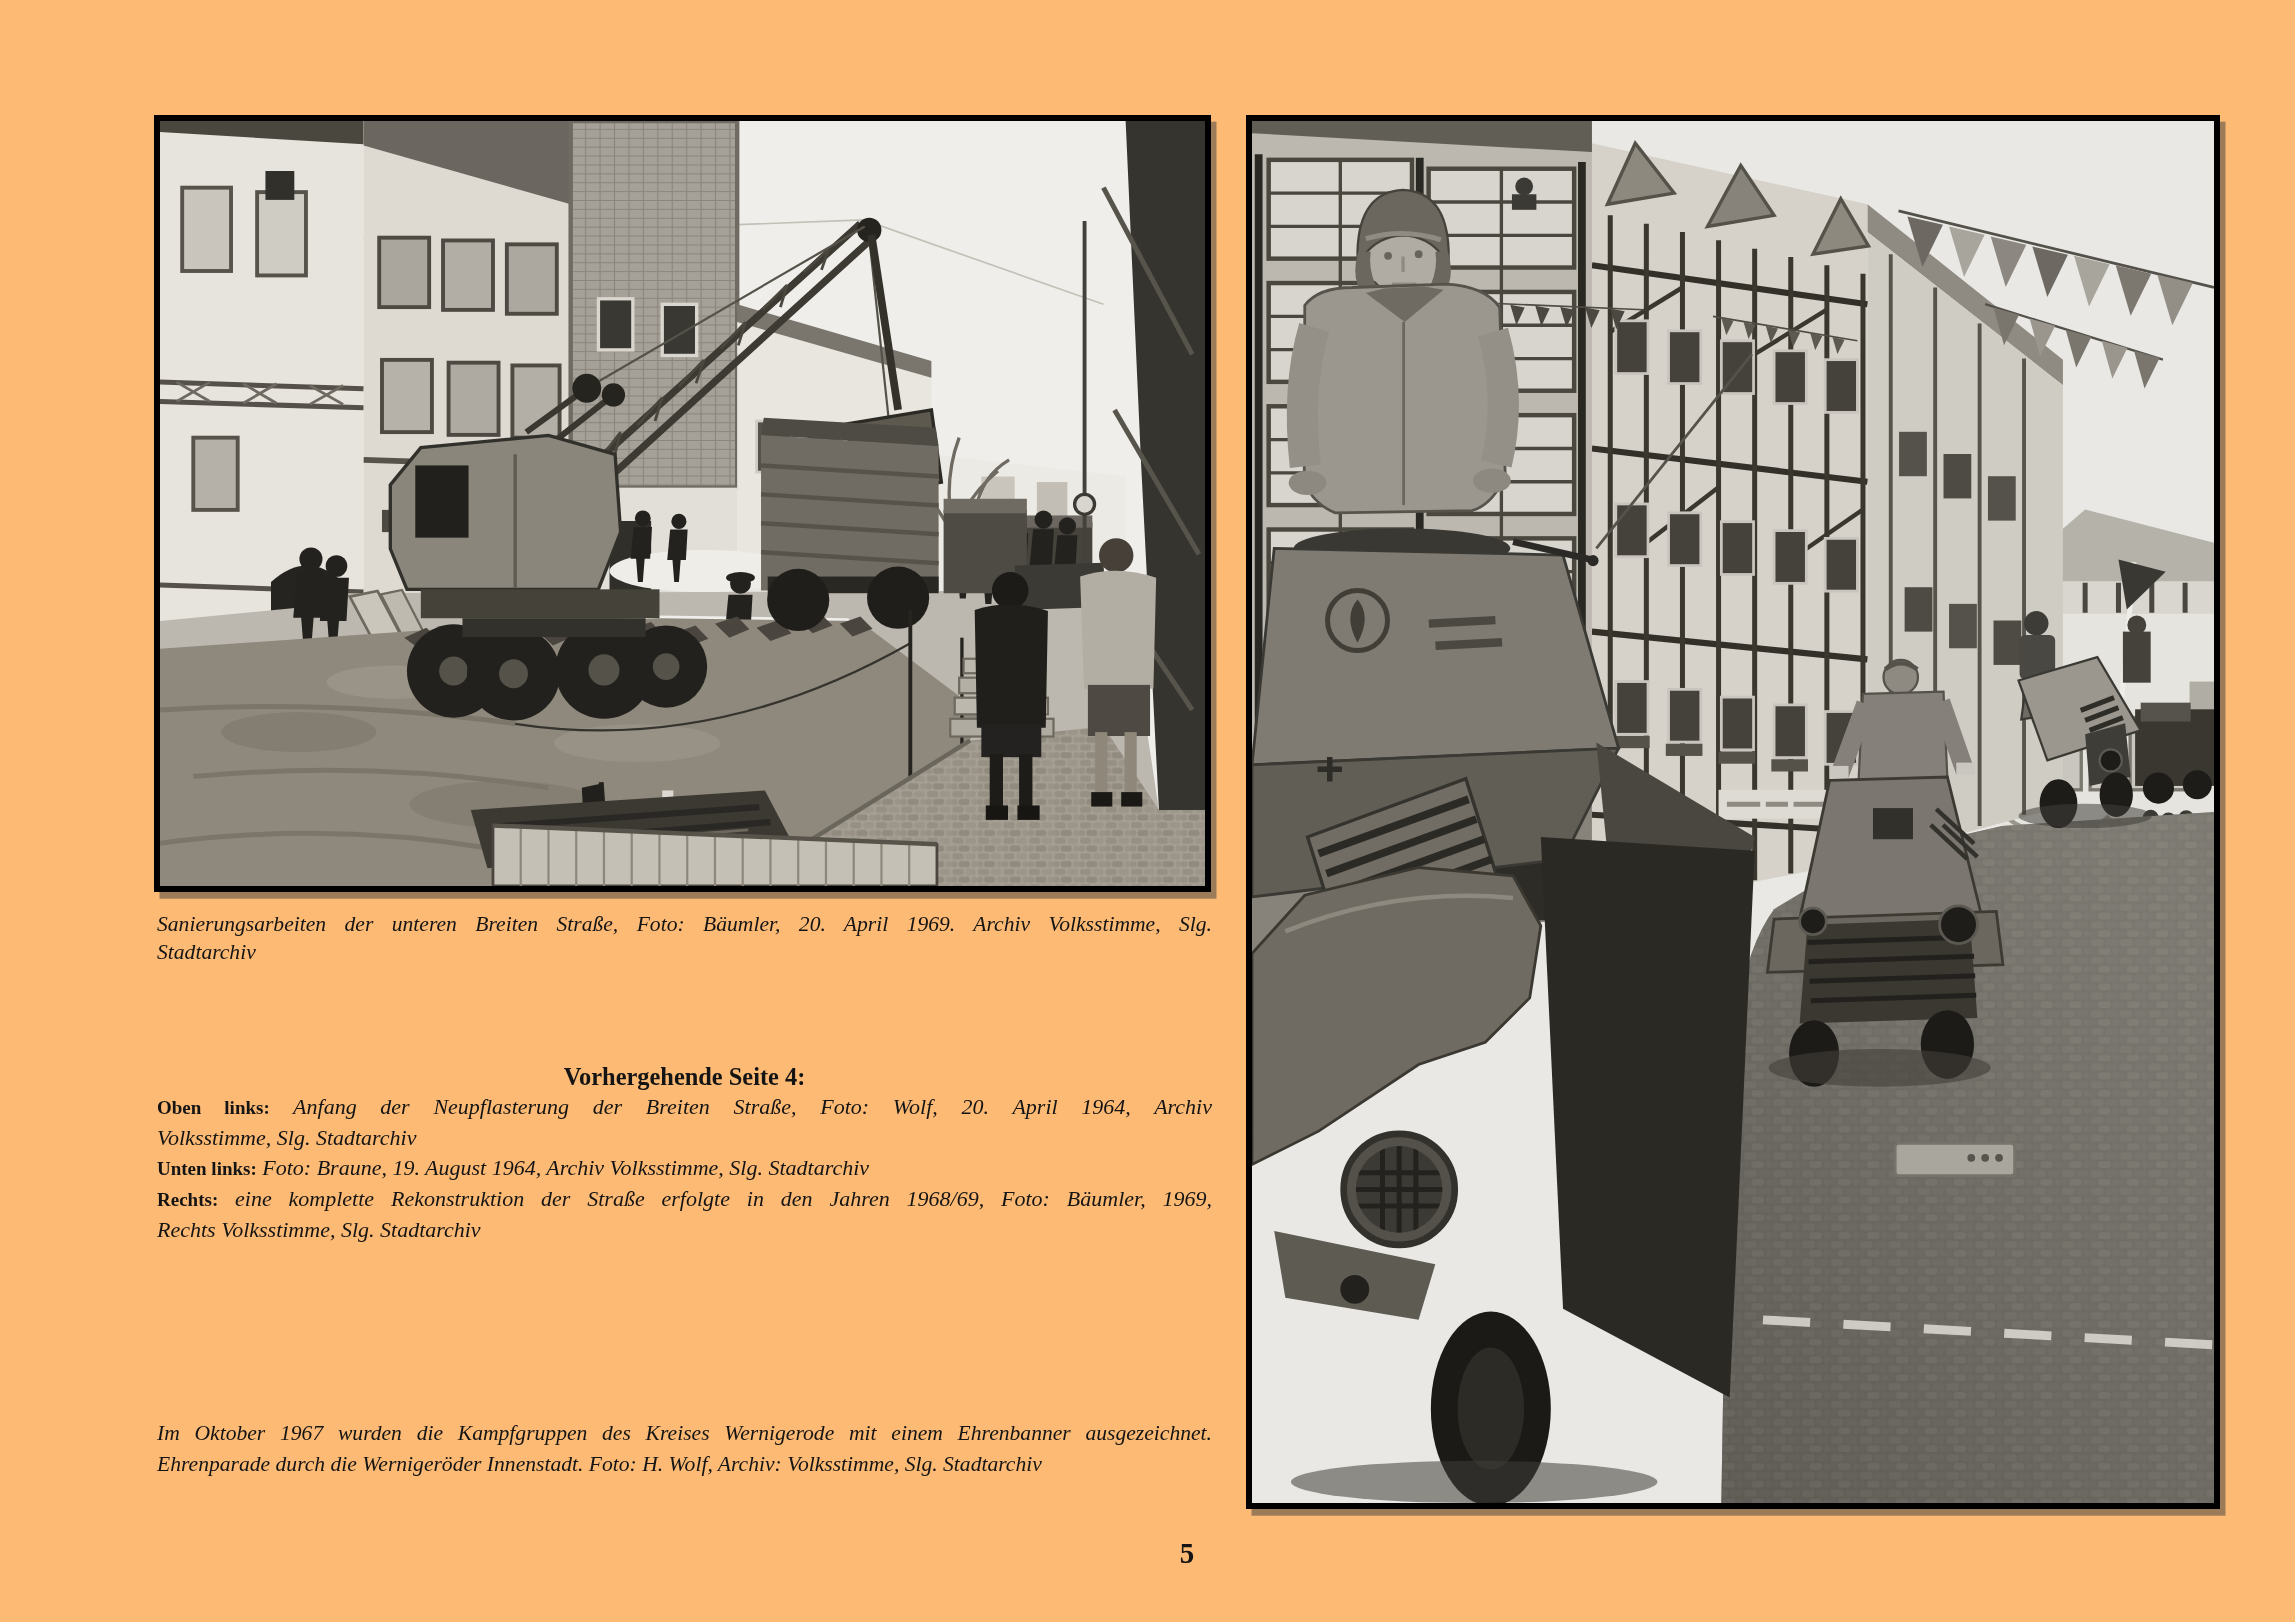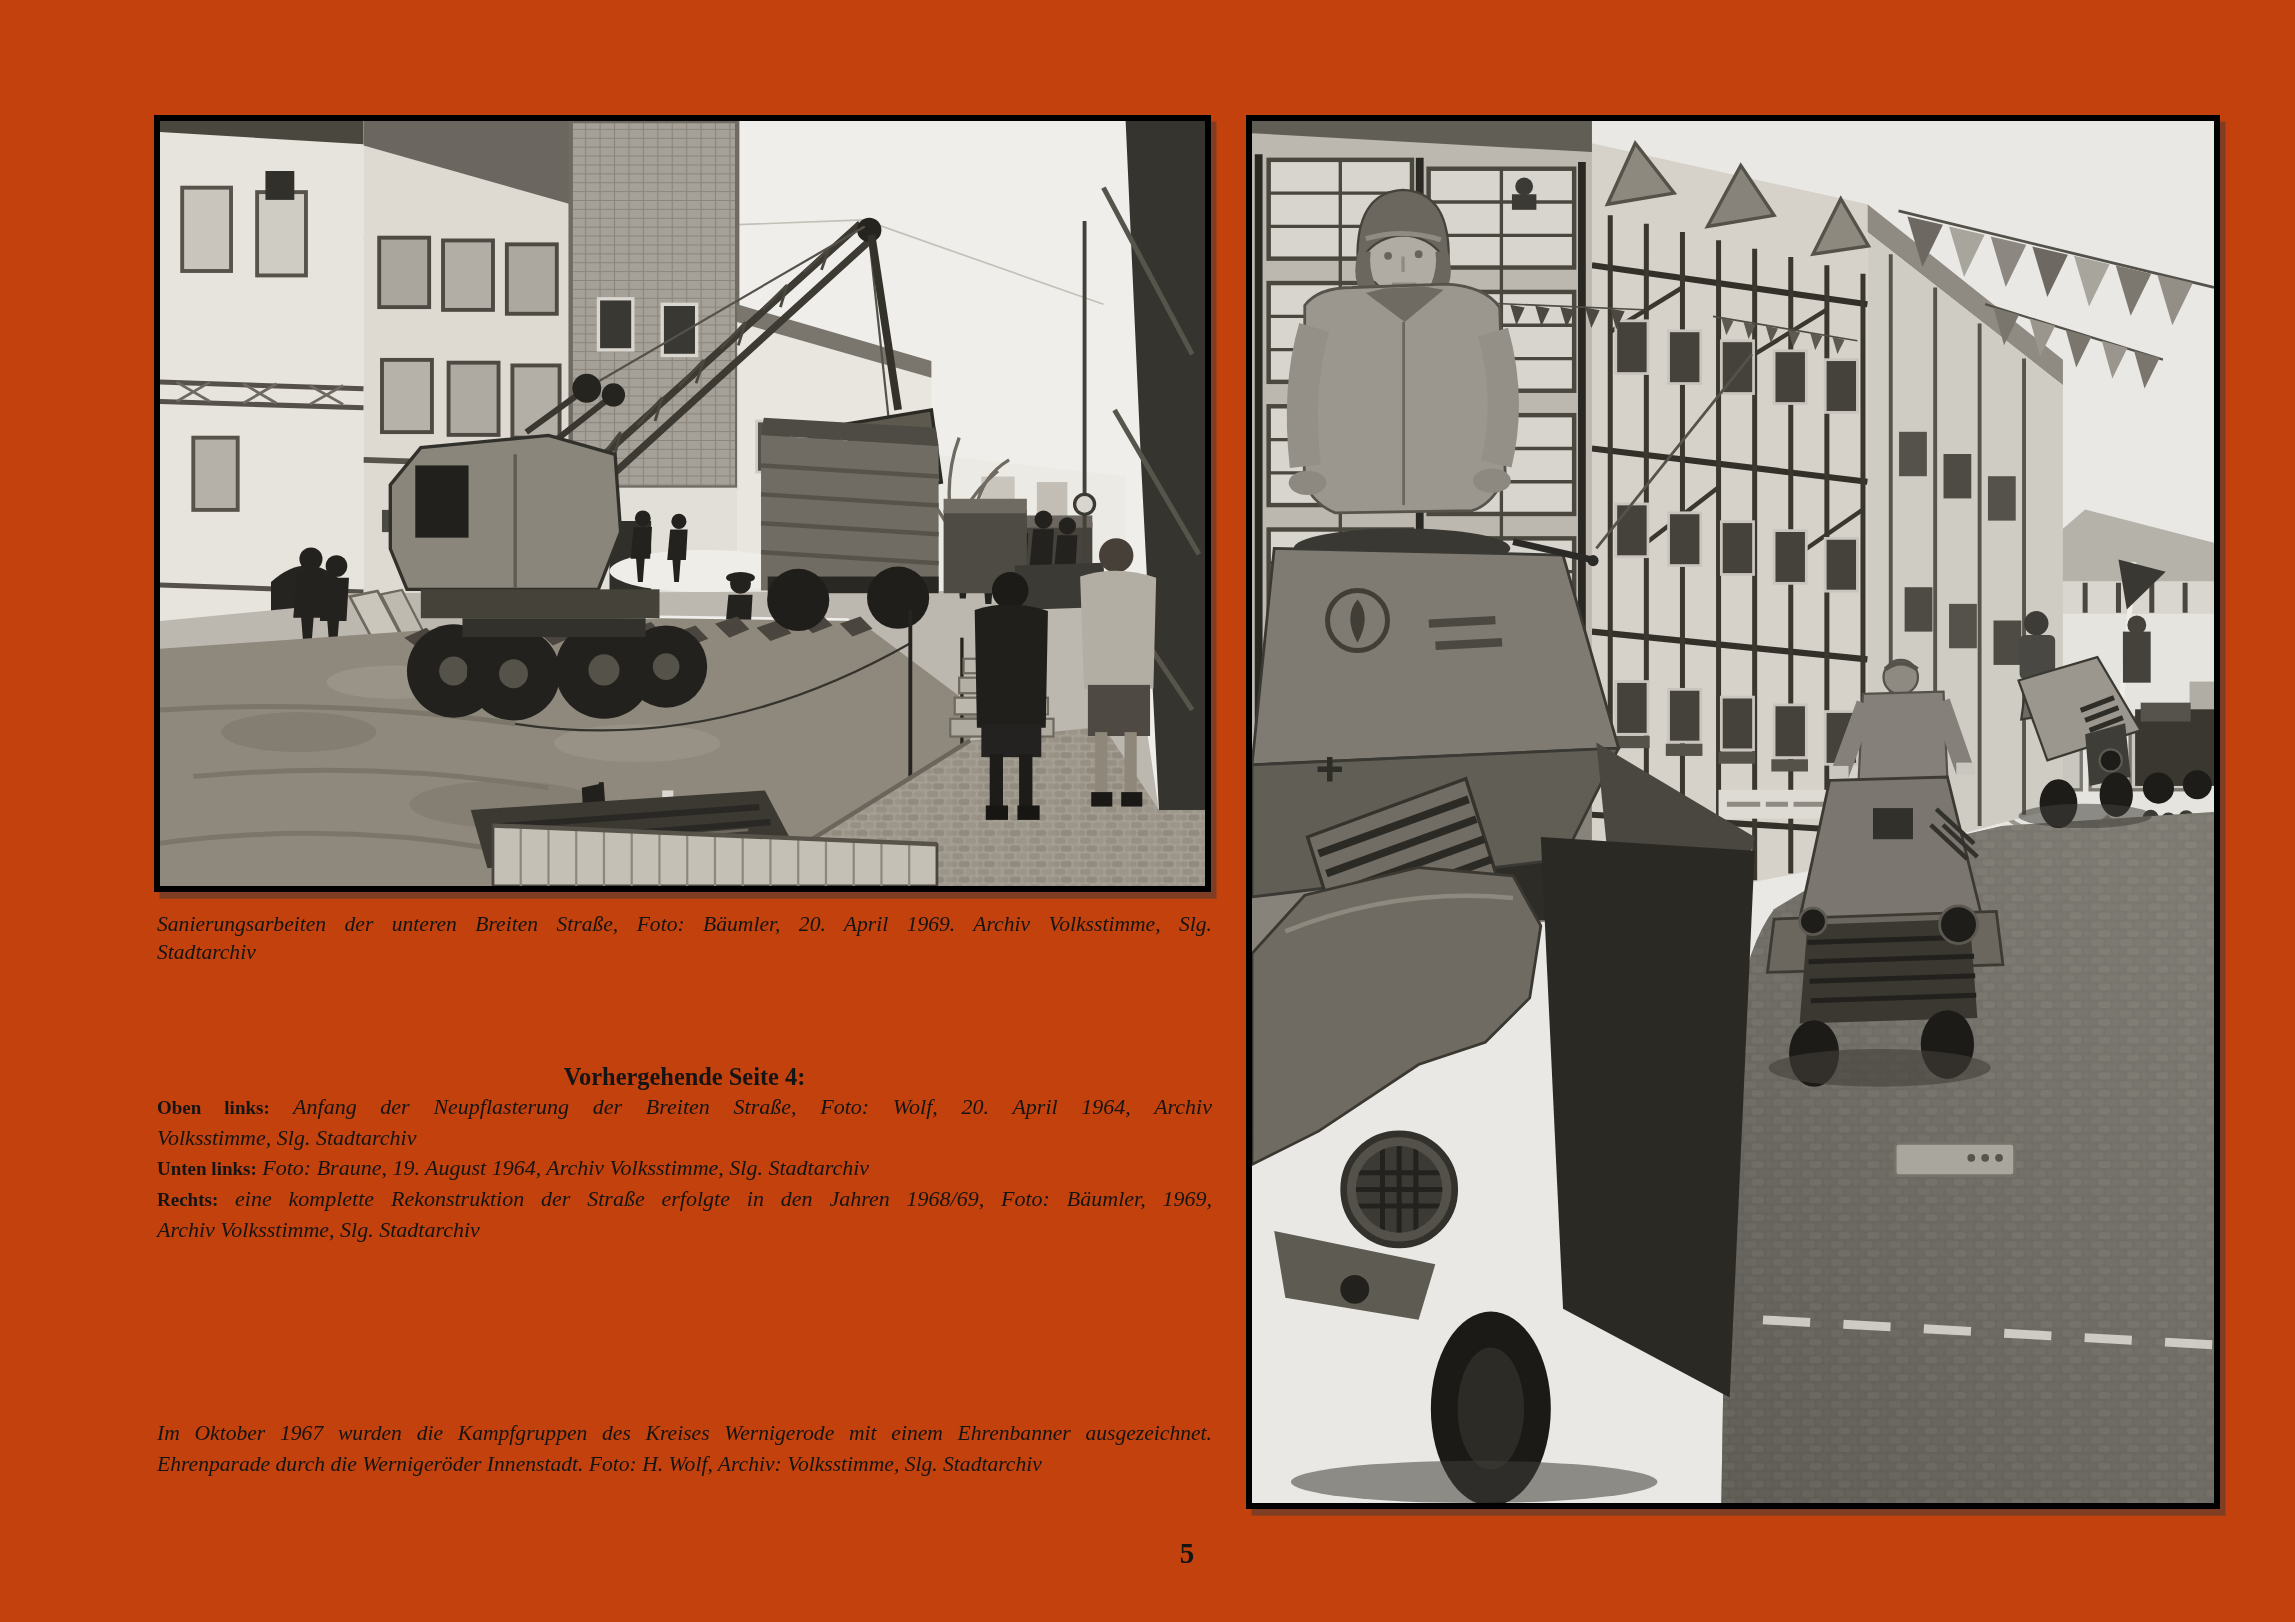--- a/index.html
+++ b/index.html
@@ -1,16 +1,16 @@
 <!DOCTYPE html>
 <html style="font-size:9px"><head>
 <meta charset="utf-8">
 <style>
   html,body{margin:0;padding:0;background:#ffffff;}
-  .page{position:relative;width:2295px;height:1623px;background:#c2410c;overflow:hidden;
+  .page{position:relative;width:2295px;height:1623px;background:#fdba74;overflow:hidden;
         font-family:"Liberation Serif",serif;color:#141414;}
   .photo-frame{position:absolute;box-sizing:border-box;border:6.7px solid #000;
                background:#9a968e;box-shadow:5.5px 6.7px 0 rgba(60,60,60,.5);}
   #photo-left{left:154px;top:115px;width:1057px;height:777px;}
   #photo-right{left:1246px;top:115px;width:974px;height:1394px;}
   .photo-frame svg{display:block;width:100%;height:100%;}
   .textblock{position:absolute;left:157px;width:1055px;}
   .jline{text-align:justify;text-align-last:justify;}
   .nline{text-align:left;}
   #cap-left{top:910px;font-size:21.6px;line-height:28px;font-style:italic;}
@@ -523,21 +523,21 @@
     <div class="nline">
       <span class="itx">Volksstimme, Slg. Stadtarchiv</span>
     </div>
     <div class="nline">
       <span class="lbl">Unten links:</span><span class="itx"> Foto: Braune, 19. August 1964, Archiv Volksstimme, Slg. Stadtarchiv</span>
     </div>
     <div class="jline">
       <span class="lbl">Rechts:</span><span class="itx"> eine komplette Rekonstruktion der Straße erfolgte in den Jahren 1968/69, Foto: Bäumler, 1969,</span>
     </div>
     <div class="nline">
-      <span class="itx">Archiv Volksstimme, Slg. Stadtarchiv</span>
+      <span class="itx">Rechts Volksstimme, Slg. Stadtarchiv</span>
     </div>
   </div>
 
   <div class="textblock" id="cap-bottom">
     <div class="jline">Im Oktober 1967 wurden die Kampfgruppen des Kreises Wernigerode mit einem Ehrenbanner ausgezeichnet.</div>
     <div class="nline">Ehrenparade durch die Wernigeröder Innenstadt. Foto: H. Wolf, Archiv: Volksstimme, Slg. Stadtarchiv</div>
   </div>
 
   <div id="page-number">5</div>
 

